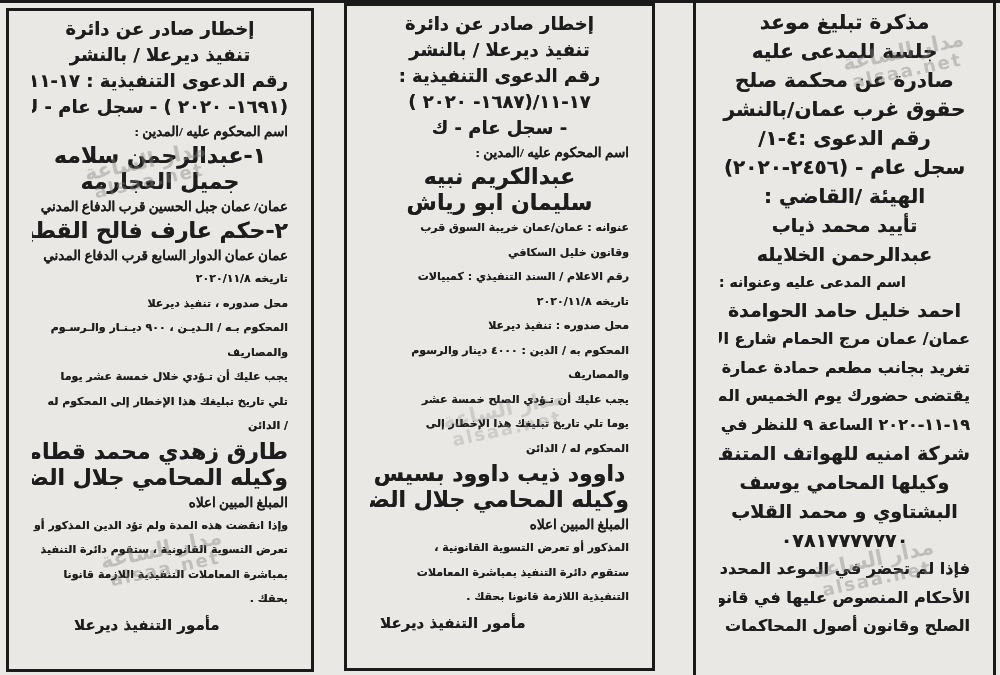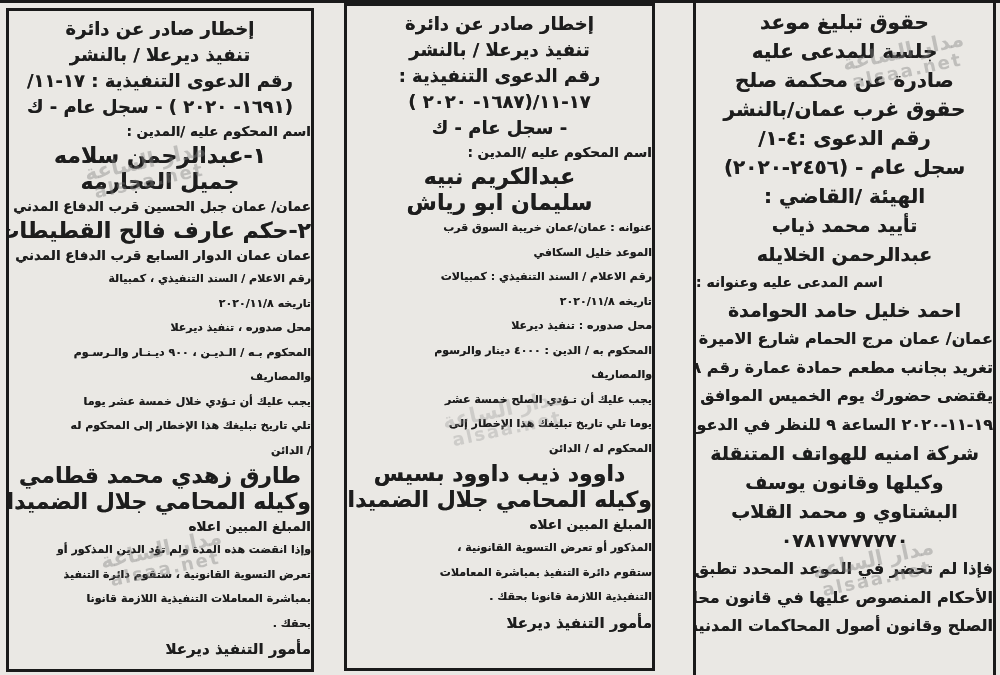--- a/index.html
+++ b/index.html
@@ -13,35 +13,35 @@
     direction:rtl;
   }
   .top-edge{
     position:absolute;left:0;top:0;width:1000px;height:3px;
     background:#1a1a1a;
   }
   .col{
     position:absolute;
     box-sizing:border-box;
     border:3px solid #1a1a1a;
-    padding:5px 0;
+    padding:5px 23px;
     direction:rtl;
     font-weight:bold;
     background:transparent;
   }
   .col-left  {left:6px;  top:8px; width:308px; height:664px;}
   .col-mid   {left:344px; top:3px; width:311px; height:668px;}
   .col-right {left:693px; top:0px; width:303px; height:692px;}
   .ln{white-space:nowrap; overflow:hidden; text-shadow:0 0 0.6px rgba(25,25,25,.75);}
   
   .narrow .title {font-size:18px;   line-height:26px; text-align:center;}
   .narrow .name  {font-size:22px; line-height:26px; text-align:center;}
-  .narrow .label {font-size:13.5px; line-height:23px; text-align:right;}
+  .narrow .label {font-size:13.5px; line-height:23px; text-align:right;font-family:Liberation Serif, serif;}
   .narrow .body  {font-size:11px; line-height:24.5px; text-align:right;}
-  .narrow .signature{font-size:15px; line-height:26px; text-align:right;}
+  .narrow .signature{font-size:15px; line-height:26px; text-align:left;}
   .col-left .signature{padding-left:42px;}
   .col-mid  .signature{padding-left:10px;}
   
   .wide .title {font-size:20px;  line-height:29px; text-align:center;}
   .wide .name  {font-size:19px;  line-height:29px; text-align:center;}
   .wide .label {font-size:14px;  line-height:27px; text-align:left;}
   .wide .body  {font-size:16px;  line-height:28.5px; text-align:right;}
   .wm{
     position:absolute;
     direction:rtl;
@@ -66,21 +66,20 @@
       <div class="ln title">إخطار صادر عن دائرة</div>
       <div class="ln title">تنفيذ ديرعلا / بالنشر</div>
       <div class="ln title">رقم الدعوى التنفيذية : ١٧-١١/</div>
       <div class="ln title">(١٦٩١- ٢٠٢٠ ) - سجل عام - ك</div>
       <div class="ln label">اسم المحكوم عليه /المدين :</div>
       <div class="ln name">١-عبدالرحمن سلامه</div>
       <div class="ln name">جميل العجارمه</div>
       <div class="ln label">عمان/ عمان جبل الحسين قرب الدفاع المدني</div>
       <div class="ln name">٢-حكم عارف فالح القطيطات</div>
       <div class="ln label">عمان عمان الدوار السابع قرب الدفاع المدني</div>
-      <div class="ln body">رقم الاعلام / السند التنفيذي ، كمبيالة</div>
       <div class="ln body">تاريخه ٢٠٢٠/١١/٨</div>
       <div class="ln body">محل صدوره ، تنفيذ ديرعلا</div>
       <div class="ln body">المحكوم بـه / الـديـن ، ٩٠٠ ديـنـار والـرسـوم</div>
       <div class="ln body">والمصاريف</div>
       <div class="ln body">يجب عليك أن تـؤدي خلال خمسة عشر يوما</div>
       <div class="ln body">تلي تاريخ تبليغك هذا الإخطار إلى المحكوم له</div>
       <div class="ln body">/ الدائن</div>
       <div class="ln name">طارق زهدي محمد قطامي</div>
       <div class="ln name">وكيله المحامي جلال الضميدات</div>
       <div class="ln label">المبلغ المبين اعلاه</div>
@@ -94,56 +93,56 @@
   <div class="col col-mid narrow">
       <div class="ln title">إخطار صادر عن دائرة</div>
       <div class="ln title">تنفيذ ديرعلا / بالنشر</div>
       <div class="ln title">رقم الدعوى التنفيذية :</div>
       <div class="ln title">١٧-١١/(١٦٨٧- ٢٠٢٠ )</div>
       <div class="ln title">- سجل عام - ك</div>
       <div class="ln label">اسم المحكوم عليه /المدين :</div>
       <div class="ln name">عبدالكريم نبيه</div>
       <div class="ln name">سليمان ابو رياش</div>
       <div class="ln body">عنوانه : عمان/عمان خريبة السوق قرب</div>
-      <div class="ln body">الموعد خليل السكافي</div>
+      <div class="ln body">وقانون خليل السكافي</div>
       <div class="ln body">رقم الاعلام / السند التنفيذي : كمبيالات</div>
       <div class="ln body">تاريخه ٢٠٢٠/١١/٨</div>
       <div class="ln body">محل صدوره : تنفيذ ديرعلا</div>
       <div class="ln body">المحكوم به / الدين : ٤٠٠٠ دينار والرسوم</div>
       <div class="ln body">والمصاريف</div>
       <div class="ln body">يجب عليك أن تـؤدي الصلح خمسة عشر</div>
       <div class="ln body">يوما تلي تاريخ تبليغك هذا الإخطار إلى</div>
       <div class="ln body">المحكوم له / الدائن</div>
       <div class="ln name">داوود ذيب داوود بسيس</div>
       <div class="ln name">وكيله المحامي جلال الضميدات</div>
       <div class="ln label">المبلغ المبين اعلاه</div>
       <div class="ln body">المذكور أو تعرض التسوية القانونية ،</div>
       <div class="ln body">ستقوم دائرة التنفيذ بمباشرة المعاملات</div>
       <div class="ln body">التنفيذية اللازمة قانونا بحقك .</div>
       <div class="ln signature">مأمور التنفيذ ديرعلا</div>
     </div>
 
   <div class="col col-right wide">
-      <div class="ln title">حقوق تبليغ موعد</div>
+      <div class="ln title">مذكرة تبليغ موعد</div>
       <div class="ln title">جلسة للمدعى عليه</div>
       <div class="ln title">صادرة عن محكمة صلح</div>
       <div class="ln title">حقوق غرب عمان/بالنشر</div>
       <div class="ln title">رقم الدعوى :٤-١/</div>
       <div class="ln title">سجل عام - (٢٤٥٦-٢٠٢٠)</div>
       <div class="ln title">الهيئة /القاضي :</div>
       <div class="ln name">تأييد محمد ذياب</div>
       <div class="ln name">عبدالرحمن الخلايله</div>
       <div class="ln label">اسم المدعى عليه وعنوانه :</div>
       <div class="ln name">احمد خليل حامد الحوامدة</div>
       <div class="ln body">عمان/ عمان مرج الحمام شارع الاميرة</div>
       <div class="ln body">تغريد بجانب مطعم حمادة عمارة رقم ٢٨</div>
       <div class="ln body">يقتضى حضورك يوم الخميس الموافق</div>
       <div class="ln body">١٩-١١-٢٠٢٠ الساعة ٩ للنظر في الدعوى</div>
       <div class="ln name">شركة امنيه للهواتف المتنقلة</div>
-      <div class="ln name">وكيلها وقانون يوسف</div>
+      <div class="ln name">وكيلها المحامي يوسف</div>
       <div class="ln name">البشتاوي و محمد القلاب</div>
       <div class="ln name">٠٧٨١٧٧٧٧٧٧٠</div>
       <div class="ln body">فإذا لم تحضر في الموعد المحدد تطبق عليك</div>
       <div class="ln body">الأحكام المنصوص عليها في قانون محاكم</div>
       <div class="ln body">الصلح وقانون أصول المحاكمات المدنية ،</div>
     </div>
 
   <div class="wm" style="left:62px; top:150px; width:170px;">
     <span class="wm-name">مدار الساعة</span>
     <span class="wm-url">alsaa.net</span>

